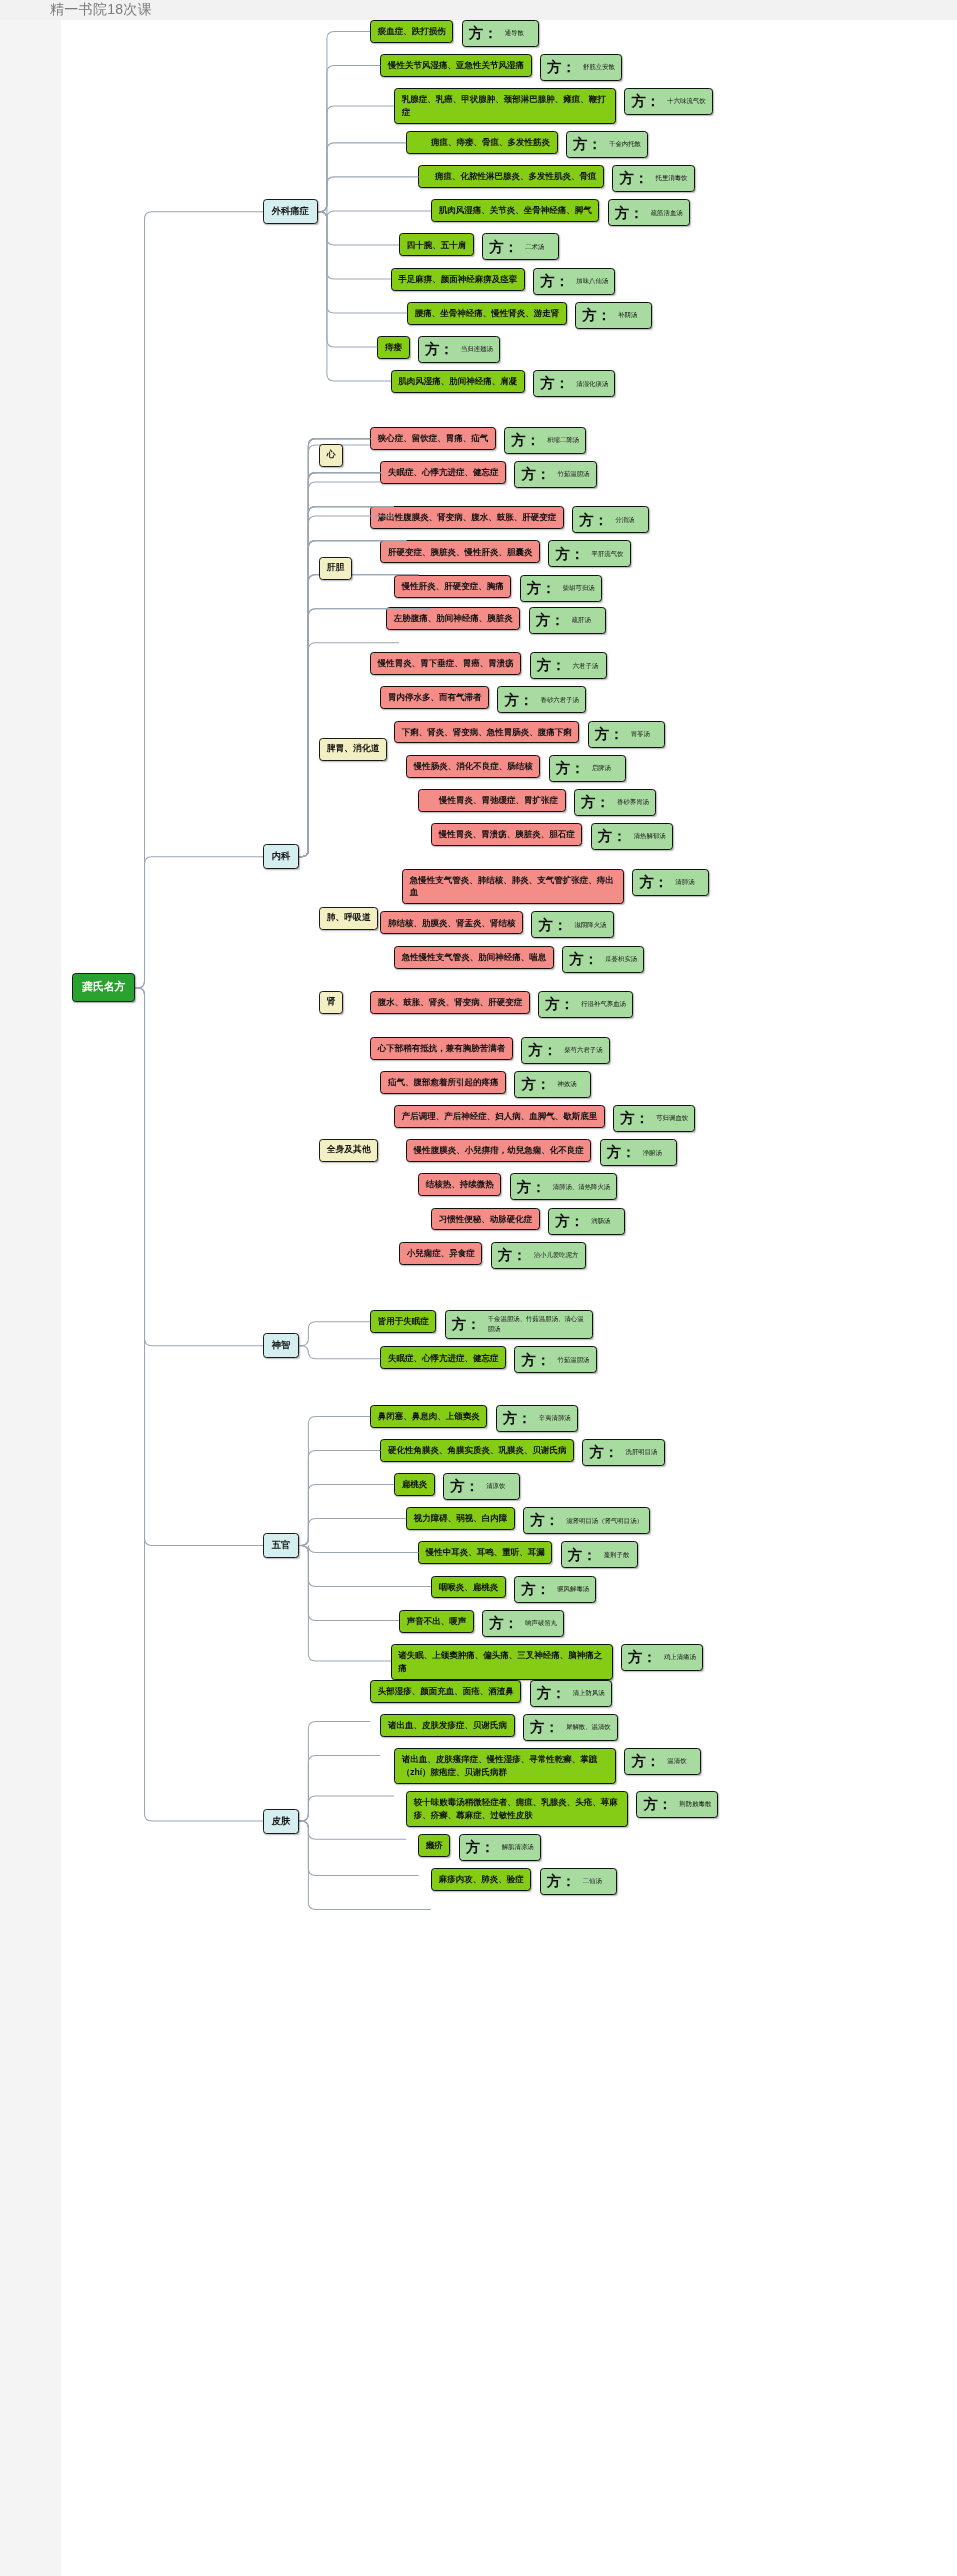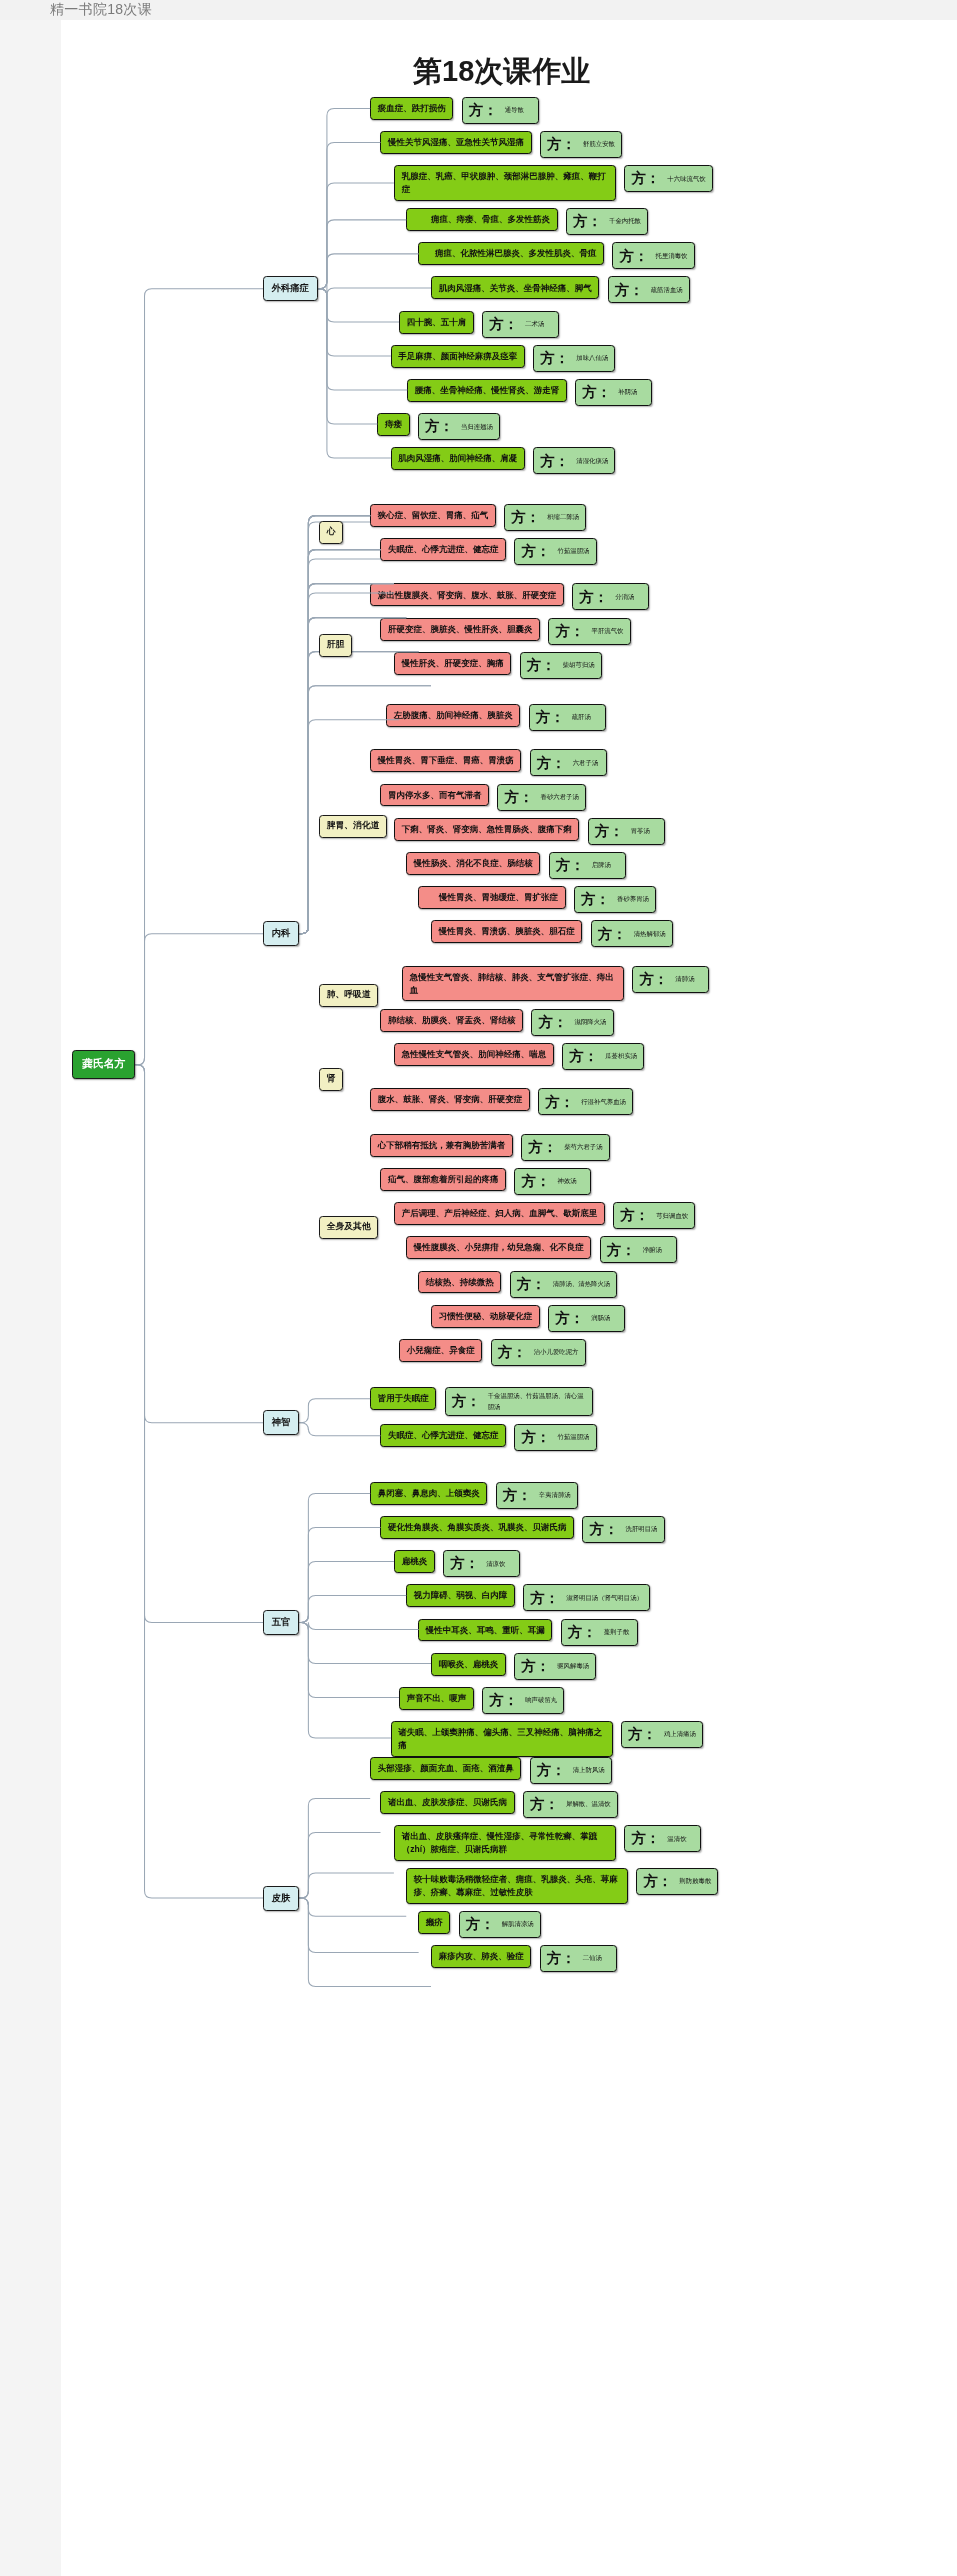--- a/index.html
+++ b/index.html
@@ -143,21 +143,20 @@
 </head>
 <body>
 
 <div id="page">
 
   <div id="titlebar">
     <span>精一书院18次课</span>
   </div>
 
   <div id="canvas">
-    <h1 id="doc-title">第18次课作业</h1>
     <div id="map" style="height: 1936px;">
         <svg id="wires" width="876" height="1946" viewBox="0 0 1700 3777">
           <path d="M 144 1878.5 H 148 Q 162 1878.5 162 1864.5 V 386 Q 162 372 176 372 H 392" fill="none" stroke="#9aa7b5" stroke-width="2"></path>
           <path d="M 144 1878.5 H 148 Q 162 1878.5 162 1864.5 V 1638 Q 162 1624 176 1624 H 392" fill="none" stroke="#9aa7b5" stroke-width="2"></path>
           <path d="M 144 1878.5 H 148 Q 162 1878.5 162 1892.5 V 2559 Q 162 2573 176 2573 H 392" fill="none" stroke="#9aa7b5" stroke-width="2"></path>
           <path d="M 144 1878.5 H 148 Q 162 1878.5 162 1892.5 V 2947 Q 162 2961 176 2961 H 392" fill="none" stroke="#9aa7b5" stroke-width="2"></path>
           <path d="M 144 1878.5 H 148 Q 162 1878.5 162 1892.5 V 3481.5 Q 162 3495.5 176 3495.5 H 392" fill="none" stroke="#9aa7b5" stroke-width="2"></path>
           <path d="M 498 372 H 502 Q 516 372 516 358 V 36.5 Q 516 22.5 530 22.5 H 600" fill="none" stroke="#9aa7b5" stroke-width="2"></path>
           <path d="M 498 372 H 502 Q 516 372 516 358 V 102.5 Q 516 88.5 530 88.5 H 620" fill="none" stroke="#9aa7b5" stroke-width="2"></path>
           <path d="M 498 372 H 502 Q 516 372 516 358 V 181 Q 516 167 530 167 H 646" fill="none" stroke="#9aa7b5" stroke-width="2"></path>
@@ -317,21 +316,21 @@
                   <span class="rx-text">分消汤</span>
                 </div>
               </div>
               <div class="row" style="margin-bottom: 7.2px;">
                 <div class="sym red" style="margin-left: 10.3px;">肝硬变症、胰脏炎、慢性肝炎、胆囊炎</div>
                 <div class="rx">
                   <span class="rx-label">方：</span>
                   <span class="rx-text">平肝流气饮</span>
                 </div>
               </div>
-              <div class="row" style="margin-bottom: 25px;">
+              <div class="row" style="margin-bottom: 5px;">
                 <div class="sym red" style="margin-left: 24px;">慢性肝炎、肝硬变症、胸痛</div>
                 <div class="rx">
                   <span class="rx-label">方：</span>
                   <span class="rx-text">柴胡芎归汤</span>
                 </div>
               </div>
               <div class="row" style="margin-bottom: 7.2px;">
                 <div class="sym red" style="margin-left: 16px;">左胁腹痛、肋间神经痛、胰脏炎</div>
                 <div class="rx">
                   <span class="rx-label">方：</span>

